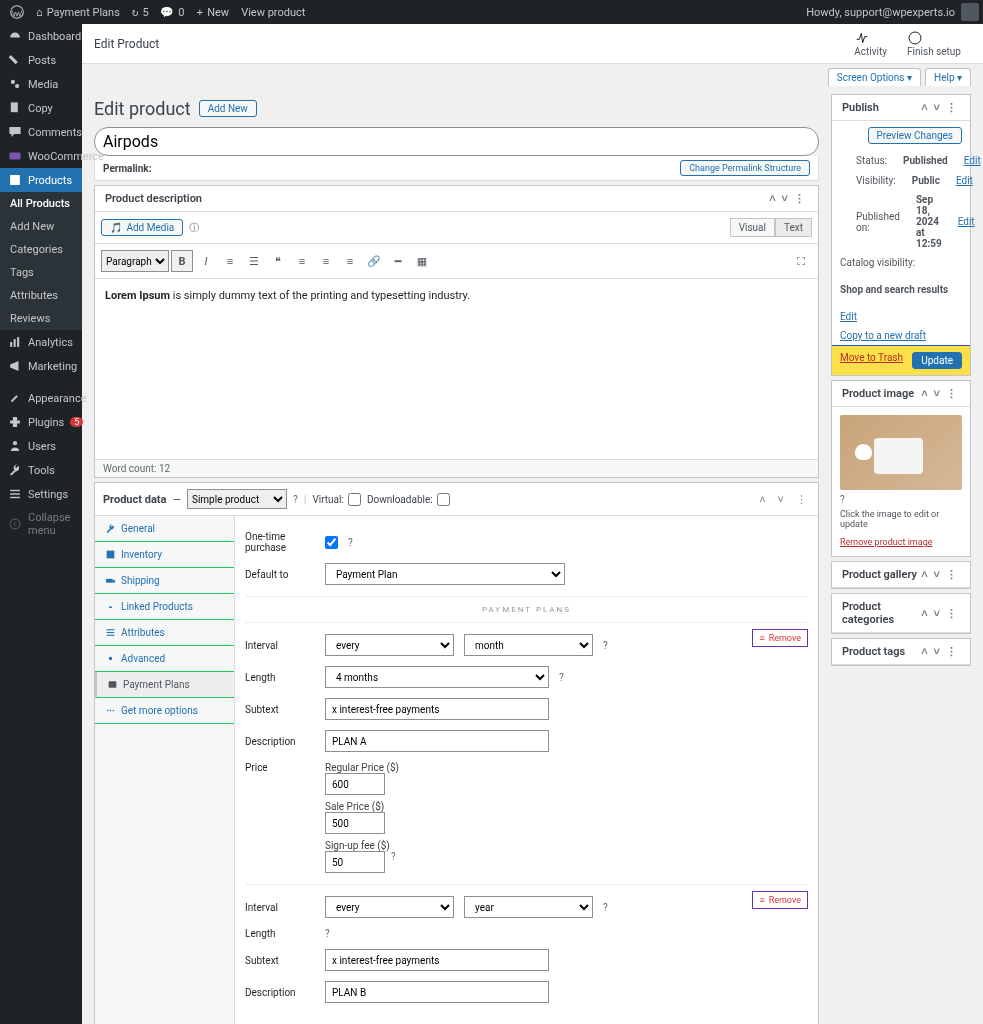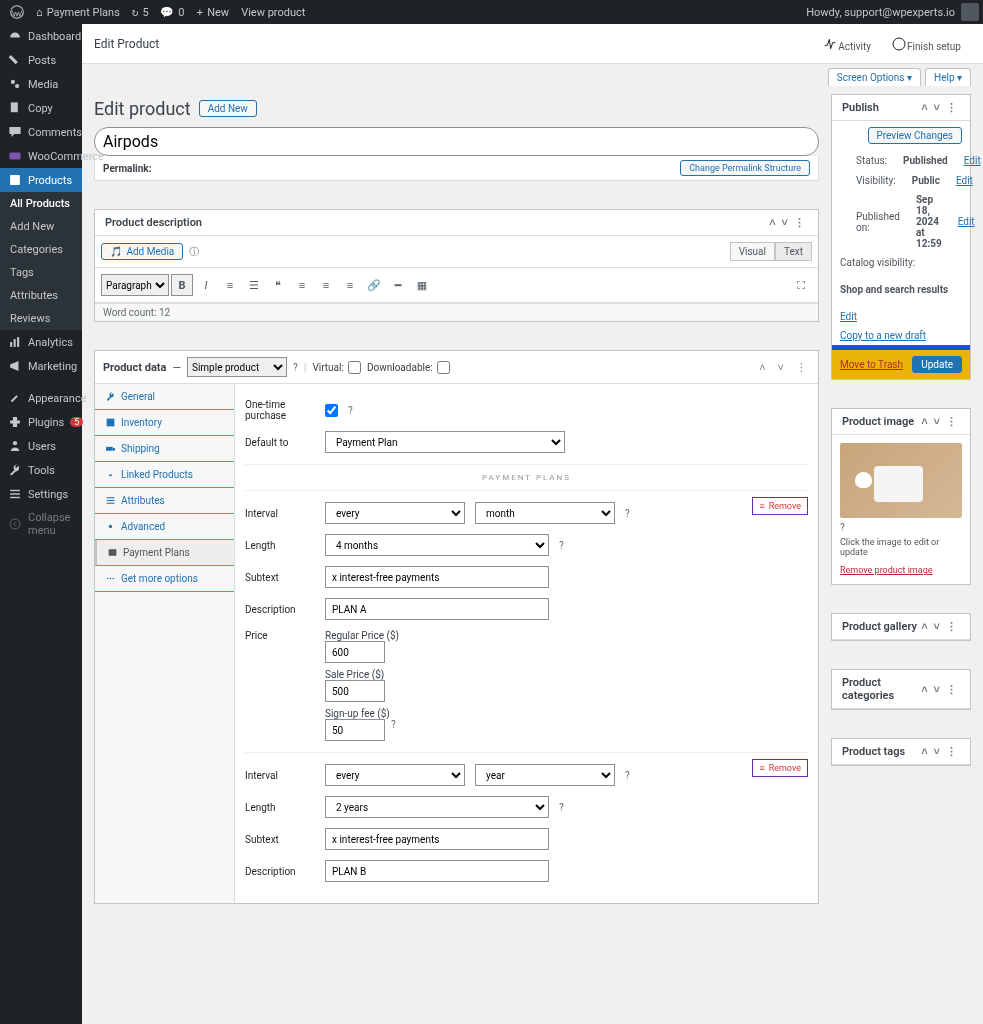--- a/index.html
+++ b/index.html
@@ -14,33 +14,33 @@
 .sidemenu .mi.current{background:#2271b1;color:#fff}
 .sidemenu .sub{background:#2c3338;color:#c3c7ca}
 .sidemenu .sub .mi{padding-left:10px}
 .sidemenu .sub .mi.sel{color:#fff;font-weight:500}
 .sidemenu .badge{background:#d63638;color:#fff;border-radius:8px;padding:0 4px;font-size:9px}
 .sidemenu svg{width:14px;height:14px;fill:currentColor;flex:none}
 .arrow-cur{position:absolute;right:-6px;top:50%;transform:translateY(-50%);width:0;height:0;border-top:6px solid transparent;border-bottom:6px solid transparent;border-right:6px solid #f0f0f1}
 .content{flex:1;display:flex;flex-direction:column}
 .contextbar{background:#fff;border-bottom:1px solid #dcdcde;height:40px;display:flex;align-items:center;padding:0 12px;font-size:12px}
 .contextbar .spacer{flex:1}
-.contextbar .stat{display:flex;align-items:flex-end;padding:0 10px;font-size:10px;color:#50575e}
+.contextbar .stat{display:flex;flex-direction:column;align-items:flex-start;padding:0 10px;font-size:10px;color:#50575e}
 .contextbar svg{width:16px;height:16px;fill:none;stroke:#1d2327;stroke-width:1.5}
 .screenopts{display:flex;justify-content:flex-end;padding:4px 12px 0;gap:4px}
 .screenopts .tab{background:#fff;border:1px solid #c3c4c7;border-bottom:none;padding:3px 8px;font-size:10px;border-radius:3px 3px 0 0;color:#2271b1;cursor:pointer}
 .body{padding:8px 12px;display:flex;gap:12px;align-items:flex-start}
 .main{flex:1}
 .side{width:140px;flex:none}
 h1.title{font-size:18px;font-weight:400;display:flex;align-items:center;gap:8px;padding:4px 0 8px}
 .btn{border:1px solid #2271b1;color:#2271b1;background:#f6f7f7;padding:2px 8px;font-size:10px;border-radius:3px;cursor:pointer}
 .btn-primary{background:#2271b1;color:#fff;border-color:#2271b1}
 .input-title{width:100%;border:1px solid #8c8f94;padding:4px 8px;font-size:16px;background:#fff;border-radius:14px}
 .permalink{background:#fff;border:1px solid #dcdcde;border-top:none;padding:4px 8px;font-size:10px;display:flex;align-items:center;gap:6px}
-.postbox{background:#fff;border:1px solid #c3c4c7;margin-top:28px}
+.postbox{background:#fff;border:1px solid #c3c4c7;margin-top:4px}
 .postbox-header{border-bottom:1px solid #dcdcde;display:flex;align-items:center;padding:6px 10px;font-size:11px;font-weight:600}
 .postbox-header .spacer{flex:1}
 .hdl{cursor:pointer;padding:0 3px;color:#787c82}
 .toolbar{display:flex;align-items:center;padding:6px;border-bottom:1px solid #dcdcde;gap:2px}
 .toolbar .tb{width:22px;height:22px;display:flex;align-items:center;justify-content:center;border:1px solid transparent;cursor:pointer;color:#50575e}
 .toolbar .tb.active{border-color:#8c8f94;background:#f0f0f1}
 .toolbar select{font-size:10px;border:1px solid #8c8f94;height:22px}
 .editor-tabs{margin-left:auto;display:flex}
 .editor-tabs .et{border:1px solid #c3c4c7;padding:3px 8px;font-size:10px;background:#f6f7f7;cursor:pointer;color:#50575e}
 .editor-tabs .et.active{background:#ebebeb}
@@ -53,30 +53,30 @@
 .pd-body{display:flex}
 .pd-tabs{width:140px;background:#f6f7f7;border-right:1px solid #dcdcde}
 .pd-tabs .pt{padding:7px 10px;font-size:10px;color:#2271b1;border-bottom:1px solid #22c55e;cursor:pointer;display:flex;align-items:center;gap:5px}
 .pd-tabs .pt.active{background:#eee;color:#50575e;border-left:2px solid #c3c4c7}
 .pd-tabs svg{width:11px;height:11px;fill:currentColor}
 .pd-panel{flex:1;padding:10px}
 .frow{display:flex;align-items:center;padding:5px 0;gap:10px;font-size:10px}
 .frow label{width:70px;color:#1d2327}
 .frow select,.frow input[type=text]{border:1px solid #8c8f94;padding:2px 6px;font-size:10px;height:22px;background:#fff;border-radius:0}
 .frow .wide{width:224px}
-.frow .med{width:140px}
+.frow .med{width:129px}
 .frow .sm{width:60px}
 .divider-label{text-align:center;font-size:8px;letter-spacing:2px;color:#999;padding:8px 0;border-top:1px solid #eee;margin-top:6px}
 .plan-block{position:relative;padding:6px 0;border-top:1px solid #eee}
 .remove-btn{position:absolute;right:0;top:6px;border:1.5px solid #6b2fb3;padding:3px 6px;font-size:9px;color:#d63638;display:flex;align-items:center;gap:4px;cursor:pointer;background:#fff}
 .help-ic{color:#646970;font-size:10px;cursor:help}
 .pub-row{padding:4px 8px;font-size:10px;display:flex;align-items:center;gap:16px;color:#50575e}
 .pub-row svg{width:12px;height:12px;fill:#8c8f94}
 .pub-row a{color:#2271b1;text-decoration:underline;cursor:pointer}
-.pub-actions{border-top:5px solid #1d4ed8;padding:6px 8px;display:flex;align-items:center;font-size:10px;background:#eab308}
+.pub-actions{border-top:1px solid #1d4ed8;padding:6px 8px;display:flex;font-size:10px;background:#fde047}
 .pub-actions .spacer{flex:1}
 .linkred{color:#b32d2e;text-decoration:underline;cursor:pointer}
 .prod-img-box{padding:8px}
 .prod-img{width:100%;height:75px;background:linear-gradient(135deg,#c9a47a 0%,#d4b896 100%);position:relative;border-radius:2px}
 .prod-img::before{content:"";position:absolute;left:28%;top:30%;width:40%;height:48%;background:#f5f5f5;border-radius:4px}
 .prod-img::after{content:"";position:absolute;left:12%;top:38%;width:14%;height:22%;background:#fff;border-radius:50% 50% 40% 40%}
 .chk{display:flex;align-items:center;gap:4px;font-size:10px}
 .sep{color:#c3c4c7}
 </style>
 </head>
@@ -308,20 +308,23 @@
             <div class="tb">≡</div>
             <div class="tb">☰</div>
             <div class="tb">❝</div>
             <div class="tb">≡</div>
             <div class="tb">≡</div>
             <div class="tb">≡</div>
             <div class="tb">🔗</div>
             <div class="tb">━</div>
             <div class="tb">▦</div>
             <div class="tb expand">⛶</div>
+          </div>
+          <div class="editor-body">
+            <b>Lorem Ipsum</b><span> is simply dummy text of the printing and typesetting industry.</span>
           </div>
           <div class="editor-footer">Word count: 12</div>
         </div>
 
         
         <div class="postbox">
           <div class="pd-header">
             <b>Product data</b>
               <span>—</span>
             <select><option>Simple product</option></select>
@@ -455,21 +458,20 @@
                     <span>Remove</span>
                   </div>
                 <div class="frow">
                     <label>Interval</label>
                     <select class="med"><option>every</option></select>
                     <select class="med"><option>year</option></select> 
                     <span class="help-ic">?</span>
                   </div>
                 <div class="frow">
                     <label>Length</label>
-                    <select class="wide"><option>2 years</option></select> 
                     <span class="help-ic">?</span>
                   </div>
                 <div class="frow">
                     <label>Subtext</label>
                     <input type="text" class="wide" value="x interest-free payments" style="">
                   </div>
                 <div class="frow">
                     <label>Description</label>
                     <input type="text" class="wide" value="PLAN B" style="">
                   </div>

